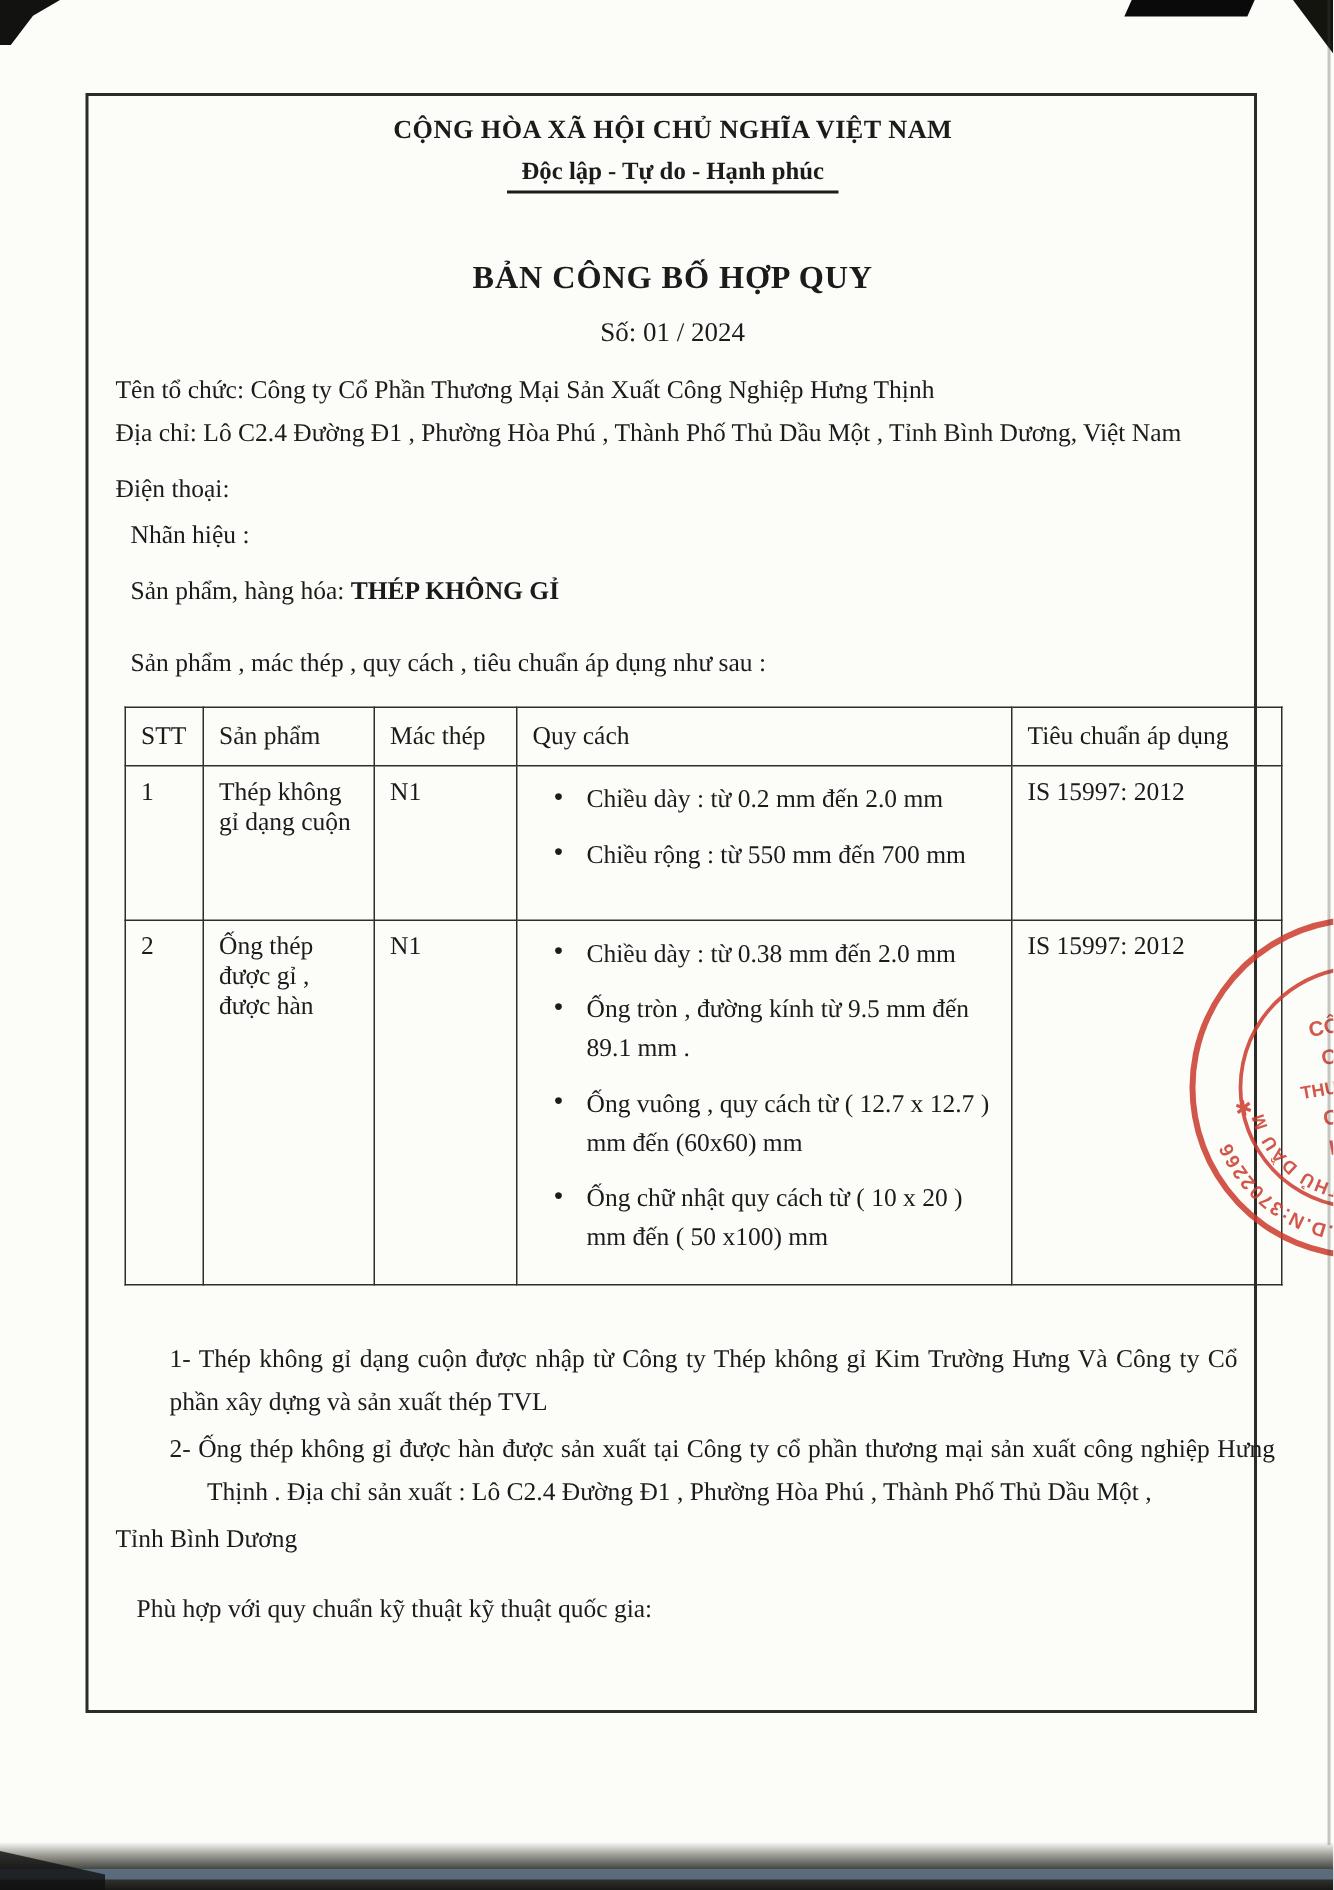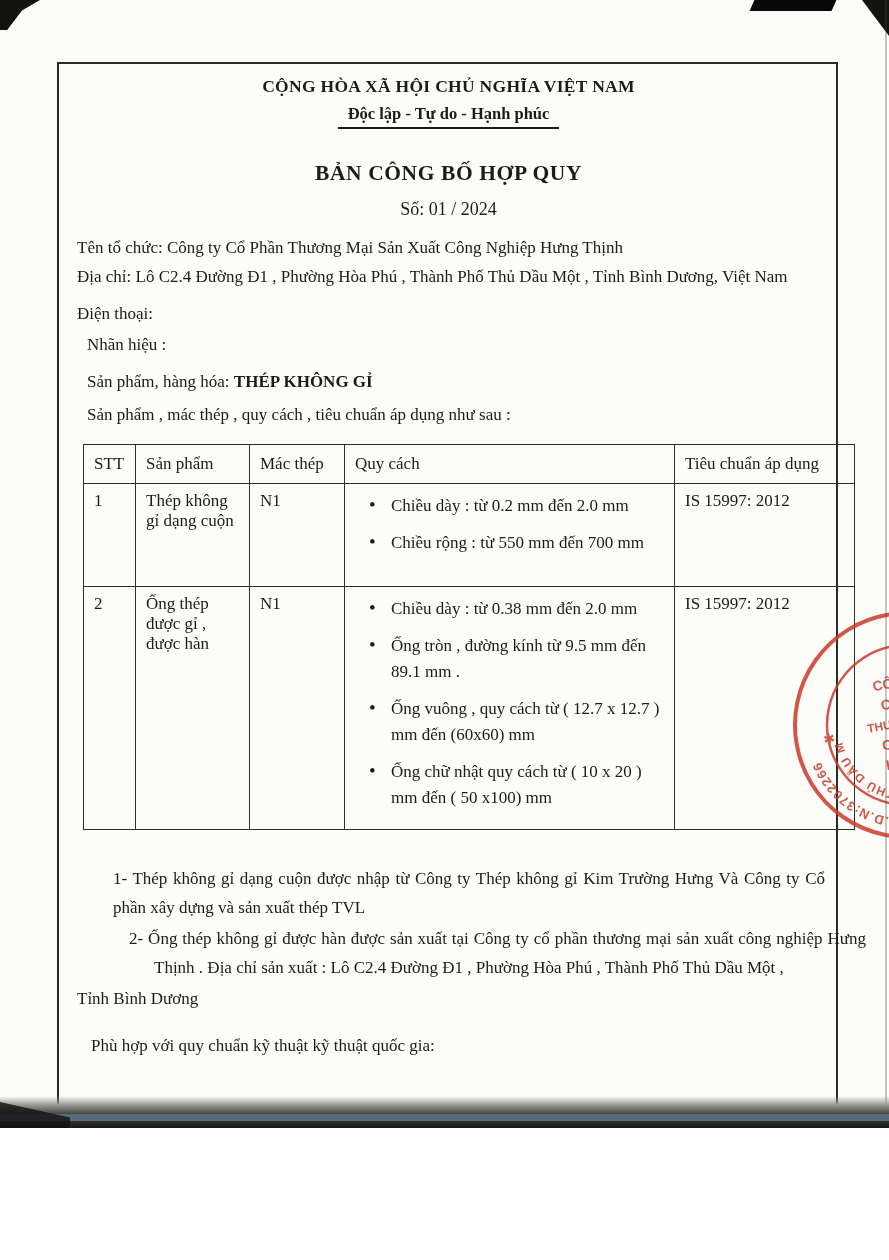--- a/index.html
+++ b/index.html
@@ -1,32 +1,32 @@
 <!DOCTYPE html>
 <html><head>
 <meta charset="utf-8">
 <style>
   html,body{margin:0;padding:0;}
   .page{
     position:relative;
-    width:889px;height:1128px;
+    width:889px;height:1260px;
     background:#fcfcf9;
     overflow:hidden;
     font-family:"Liberation Serif", serif;
     color:#1b1b1b;
   }
   .frame{
     position:absolute;left:57px;top:62px;width:781px;height:1080px;
     border:2px solid #2b2b28;box-sizing:border-box;
     padding:8px 16px 0 18px;
   }
   .nat-title{text-align:center;font-weight:bold;font-size:17.5px;letter-spacing:.3px;margin-top:4px;}
   .motto-wrap{text-align:center;margin-top:7px;}
   .motto{display:inline-block;font-weight:bold;font-size:16.5px;border-bottom:2px solid #1b1b1b;padding:0 10px 3px 10px;text-align:right;}
-  .doc-title{text-align:center;font-weight:bold;font-size:21.5px;letter-spacing:.6px;margin-top:32px;}
+  .doc-title{text-align:center;font-weight:bold;font-size:21.5px;letter-spacing:.6px;margin-top:44px;}
   .doc-no{text-align:center;font-size:18px;margin-top:13px;}
   .para{font-size:17px;line-height:28.5px;margin-top:9px;}
   .para.first{margin-top:14px;}
   .indent1{padding-left:10px;}
   .bold{font-weight:bold;}
   table.main{
     border-collapse:collapse;margin-top:15px;margin-left:6px;
     width:771px;table-layout:fixed;font-size:17px;
   }
   table.main th, table.main td{
@@ -41,21 +41,21 @@
   col.c-tc{width:180px;}
   td.stt{text-align:center;}
   td.sp{text-align:justify;}
   td.row1{height:88px;}
   td.row2{height:228px;}
   ul.qc{list-style:none;margin:2px 0 0 0;padding:0 0 0 14px;}
   ul.qc li{position:relative;padding-left:22px;margin-bottom:11px;line-height:26px;}
   ul.qc li::before{content:"•";position:absolute;left:0;top:-1px;font-size:19px;}
   .notes{margin-top:34px;font-size:17px;line-height:29px;}
   .note-1{margin-left:36px;width:712px;text-align:justify;}
-  .note-2{margin-left:52px;width:712px;text-align:justify;padding-left:25px;text-indent:-25px;margin-top:2px;}
+  .note-2{margin-left:36px;width:712px;text-align:justify;padding-left:25px;text-indent:-25px;margin-top:2px;}
   .note-province{margin-left:0px;margin-top:2px;}
   .note-conform{margin-left:14px;margin-top:18px;font-family:Liberation Serif, serif;}
   .note-final{margin-left:2px;width:760px;text-align:justify;text-indent:28px;margin-top:2px;word-spacing:2.5px;}
   
   .stamp{
     position:absolute;left:782px;top:600px;width:250px;height:250px;
     transform:rotate(-10deg);opacity:.85;pointer-events:none;
   }
   
   .artifact-tl{position:absolute;left:0;top:0;width:40px;height:30px;background:#121210;
@@ -85,21 +85,21 @@
     <div class="doc-title">BẢN CÔNG BỐ HỢP QUY</div>
     <div class="doc-no">Số: 01 / 2024</div>
 
     <div class="para first">Tên tổ chức: Công ty Cổ Phần Thương Mại Sản Xuất Công Nghiệp Hưng Thịnh</div>
     <div class="para" style="margin-top:0;">Địa chỉ: Lô C2.4 Đường Đ1 , Phường Hòa Phú , Thành Phố Thủ Dầu Một , Tỉnh Bình Dương, Việt Nam</div>
     <div class="para">Điện thoại:</div>
     <div class="para indent1" style="margin-top:2px;">Nhãn hiệu :</div>
     <div class="para indent1">
       <span>Sản phẩm, hàng hóa: </span><span class="bold">THÉP KHÔNG GỈ</span>
     </div>
-    <div class="para indent1" style="margin-top:4px;">Sản phẩm , mác thép , quy cách , tiêu chuẩn áp dụng như sau :</div>
+    <div class="para indent1" style="margin-top:19px;">Sản phẩm , mác thép , quy cách , tiêu chuẩn áp dụng như sau :</div>
 
     <table class="main">
       <colgroup>
         <col class="c-stt">
           <col class="c-sp">
           <col class="c-mt">
           <col class="c-qc">
           <col class="c-tc">
       </colgroup>
       <thead>

